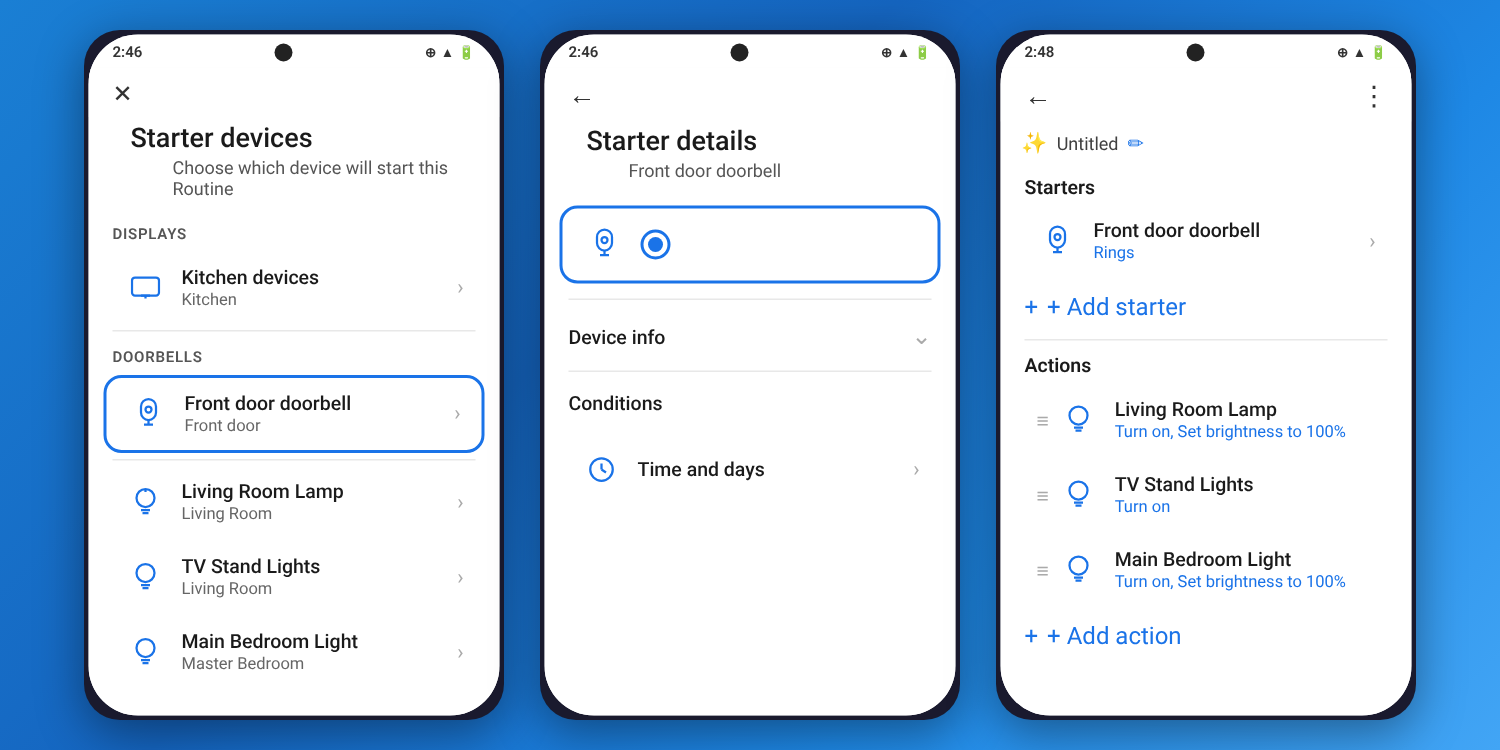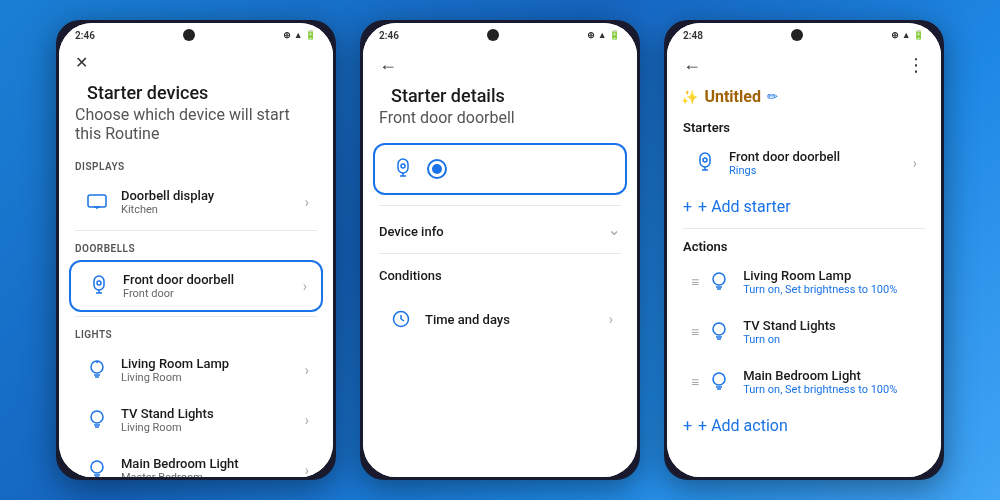--- a/index.html
+++ b/index.html
@@ -97,23 +97,24 @@
     }
 
     .page-title {
       font-size: 18px;
       font-weight: 500;
       color: #1a1a1a;
       padding: 4px 28px 2px;
     }
 
     .page-subtitle {
-      font-size: 16px;
+      font-size: 12px;
       color: #555;
       padding: 0 16px 10px;
+      margin-left: 40px;
     }
 
     .section-label {
       font-size: 10px;
       font-weight: 600;
       color: #555;
       letter-spacing: 0.5px;
       padding: 8px 16px 4px;
       text-transform: uppercase;
     }
@@ -228,23 +229,23 @@
       gap: 6px;
       padding: 6px 14px 8px;
     }
 
     .title-icon {
       color: #1a73e8;
       font-size: 14px;
     }
 
     .title-text {
-      font-size: 16px;
-      font-weight: 700;
-      color: #a16207;
+      font-size: 12px;
+      font-weight: 400;
+      color: #404040;
     }
 
     .edit-icon {
       color: #1a73e8;
       font-size: 13px;
       cursor: pointer;
     }
 
     .section-header {
       font-size: 13px;
@@ -292,21 +293,21 @@
         <div class="section-label">DISPLAYS</div>
         <div class="list-item">
           <div class="list-item-icon">
             <svg width="20" height="16" viewBox="0 0 20 16" fill="none">
               <rect x="1" y="1" width="18" height="12" rx="2" stroke="#1a73e8" stroke-width="1.5"></rect>
               <line x1="7" y1="13" x2="13" y2="13" stroke="#1a73e8" stroke-width="1.5"></line>
               <line x1="10" y1="13" x2="10" y2="15" stroke="#1a73e8" stroke-width="1.5"></line>
             </svg>
           </div>
           <div class="list-item-text">
-            <div class="list-item-name">Doorbell display</div>
+            <div class="list-item-name">Kitchen devices</div>
             <div class="list-item-sub">Kitchen</div>
           </div>
           <span class="chevron">›</span>
         </div>
         <div class="divider"></div>
 
         <div class="section-label">DOORBELLS</div>
         <div class="list-item highlighted">
           <div class="list-item-icon">
             <svg width="16" height="22" viewBox="0 0 16 22" fill="none">
@@ -317,21 +318,20 @@
             </svg>
           </div>
           <div class="list-item-text">
             <div class="list-item-name">Front door doorbell</div>
             <div class="list-item-sub">Front door</div>
           </div>
           <span class="chevron">›</span>
         </div>
         <div class="divider"></div>
 
-        <div class="section-label">LIGHTS</div>
         <div class="list-item">
           <div class="list-item-icon">
             <svg width="16" height="22" viewBox="0 0 16 22" fill="none">
               <circle cx="8" cy="8" r="6" stroke="#1a73e8" stroke-width="1.5"></circle>
               <line x1="5" y1="16" x2="11" y2="16" stroke="#1a73e8" stroke-width="1.5"></line>
               <line x1="6" y1="18" x2="10" y2="18" stroke="#1a73e8" stroke-width="1.5"></line>
               <line x1="8" y1="2" x2="8" y2="4" stroke="#1a73e8" stroke-width="1.5"></line>
             </svg>
           </div>
           <div class="list-item-text">

